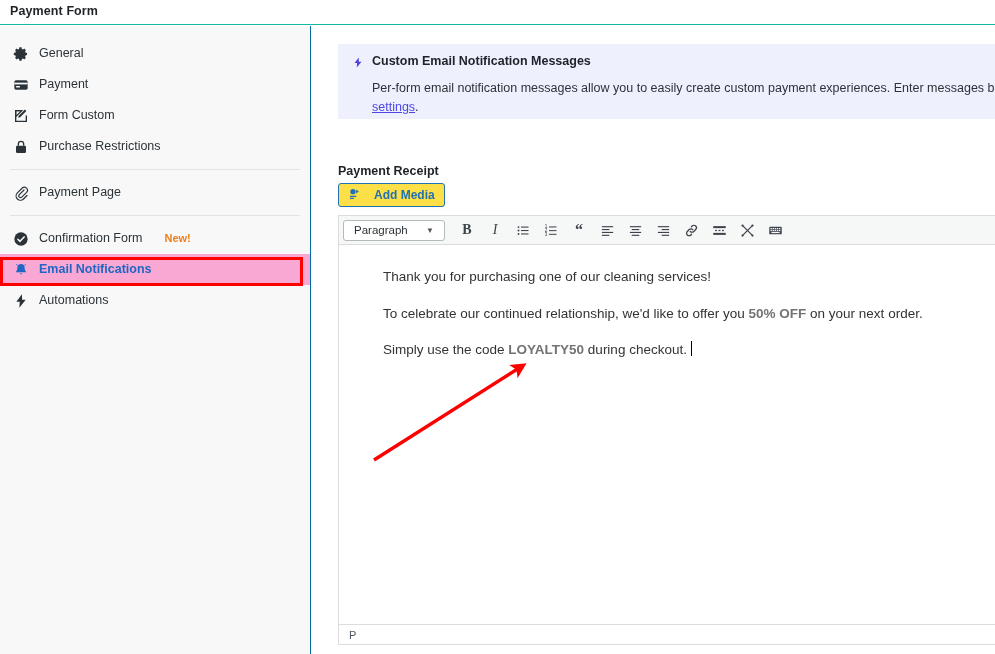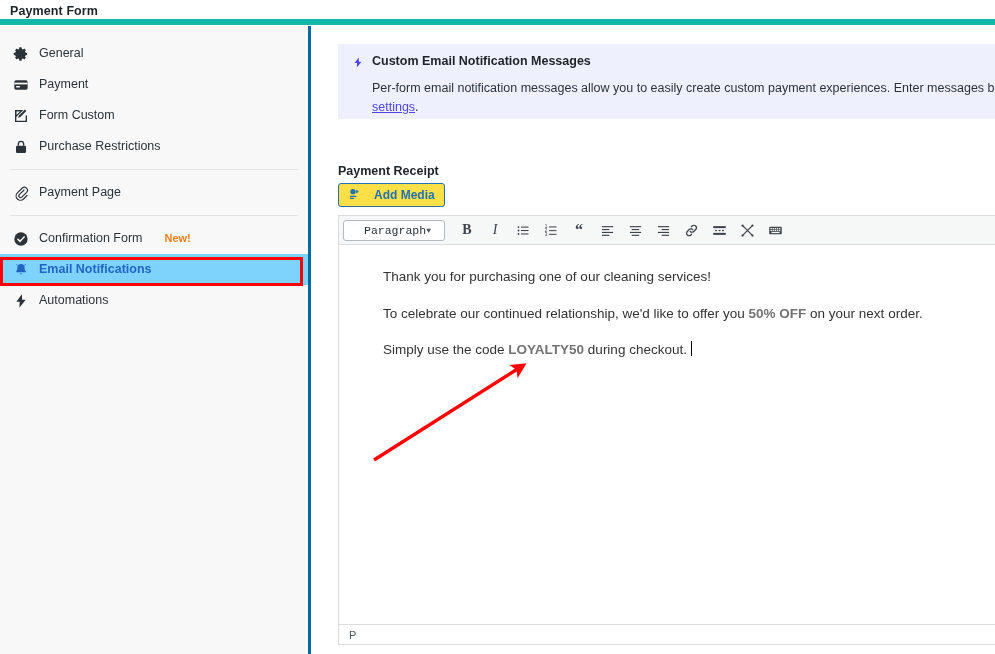--- a/index.html
+++ b/index.html
@@ -12,34 +12,34 @@
     -webkit-font-smoothing: antialiased;
   }
 
   #app { position: relative; width: 995px; height: 654px; overflow: hidden; }
 
   
   .titlebar {
     position: absolute; left: 0; top: 0;
     width: 995px; height: 25px;
     background: #ffffff;
-    border-bottom: 6px solid #14b8a6;
+    border-bottom: 1px solid #14b8a6;
   }
   .titlebar .title {
     position: absolute; left: 10px; top: 4px;
     font-size: 12.5px; font-weight: bold; color: #1d2327;
     letter-spacing: 0.1px;
   }
 
   
   .sidebar {
     position: absolute; left: 0; top: 26px;
     width: 311px; height: 628px;
     background: #f8f8f8;
-    border-right: 3px solid #0369a1;
+    border-right: 1px solid #0369a1;
   }
   .nav-item {
     position: relative;
     display: flex; align-items: center;
     height: 31px;
     padding-left: 12px;
     gap: 10px;
     cursor: pointer;
     color: #2c3338;
   }
@@ -54,21 +54,21 @@
   }
   .nav-item .badge {
     font-size: 11px; font-weight: bold; color: #ef7f1a;
     margin-left: 12px; line-height: 1;
   }
   .nav-sep {
     height: 1px; background: #e3e3e4;
     margin: 7px 10px 7px 10px;
   }
   .nav-item.active .lbl { color: #2166c4; font-weight: bold; }
-  .nav-item.active { background: #7dd3fc; }
+  .nav-item.active { background: #f9a8d4; }
 
   
   .hl-box {
     position: absolute;
     left: 0; top: 257px;
     width: 303px; height: 29px;
     border: 3px solid #ff0000;
     pointer-events: none;
     z-index: 40;
   }
@@ -136,24 +136,23 @@
     gap: 0px;
     padding-left: 4px;
   }
   .fmt-select {
     height: 21px; width: 102px;
     margin: 0 8px 0 0;
     border: 1px solid #b4b9be;
     border-radius: 3px;
     background: #ffffff;
     display: flex; align-items: center; justify-content: space-between;
-    padding: 0 20px;
+    padding: 0 10px;
     font-size: 11.5px; color: #2c3338;
     cursor: pointer;
-    font-family: Liberation Mono, monospace;
   }
   .fmt-select .caret { font-size: 8px; color: #50575e; }
   .tb-btn {
     width: 28px; height: 27px;
     display: inline-flex; align-items: center; justify-content: center;
     cursor: pointer;
     color: #3c434a;
   }
   .tb-btn svg { display: block; }
 

